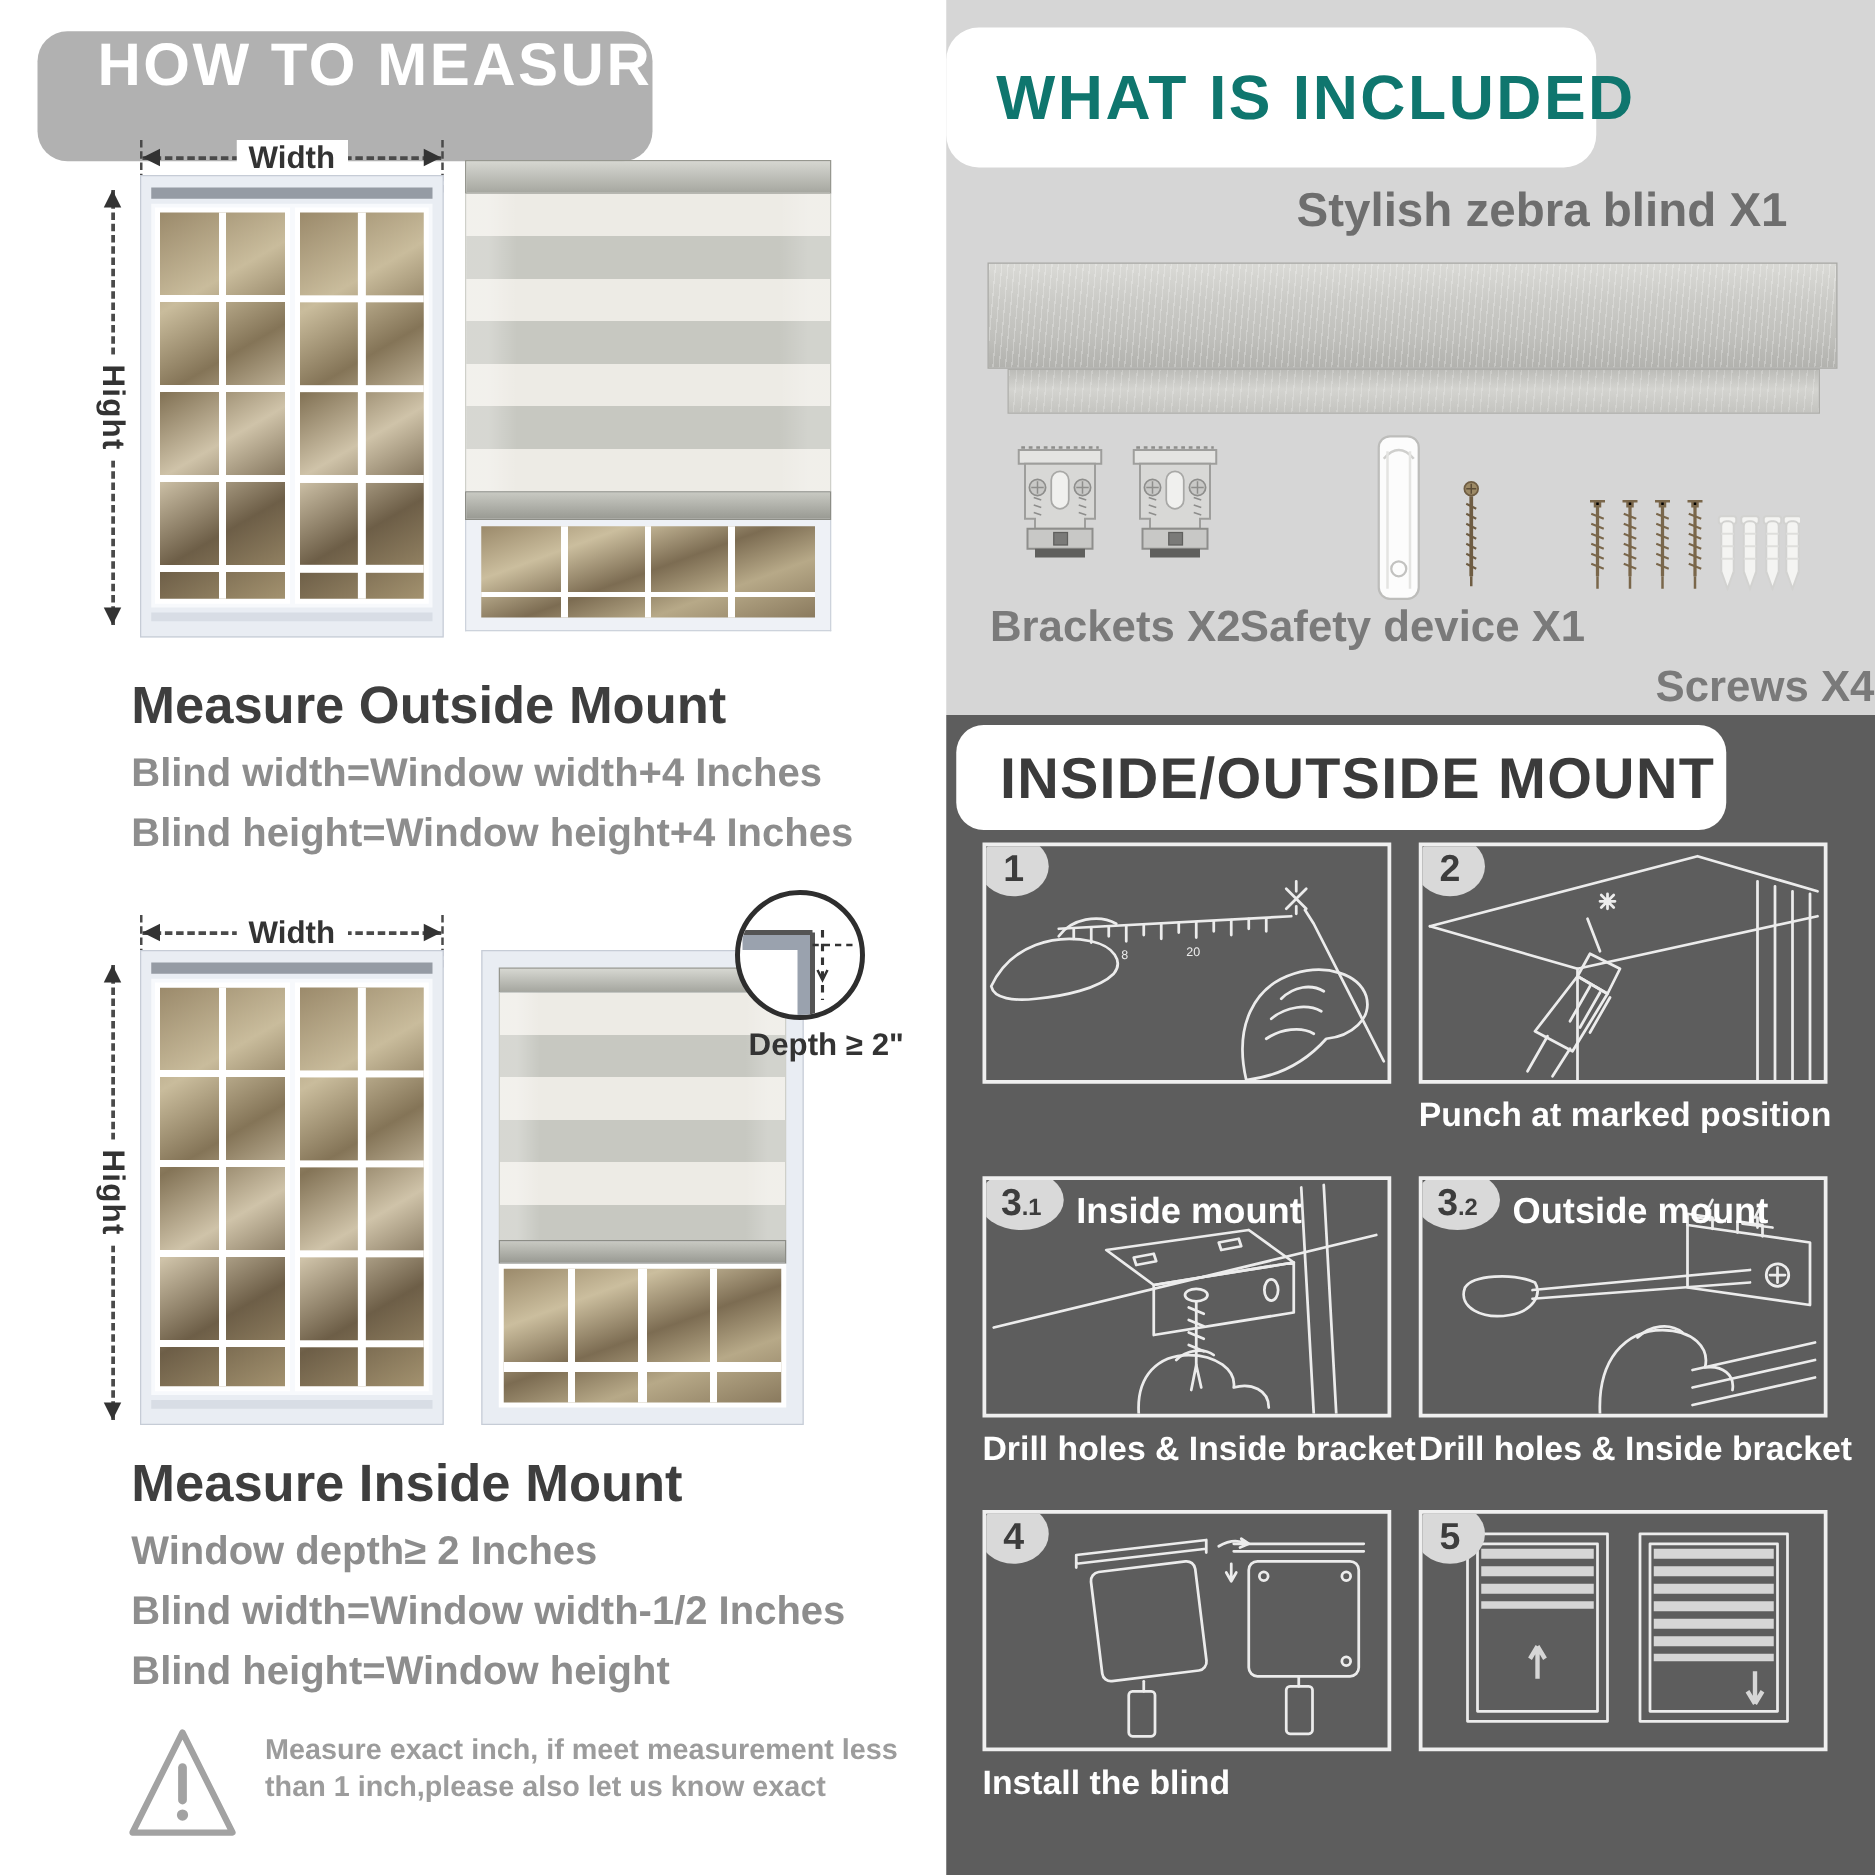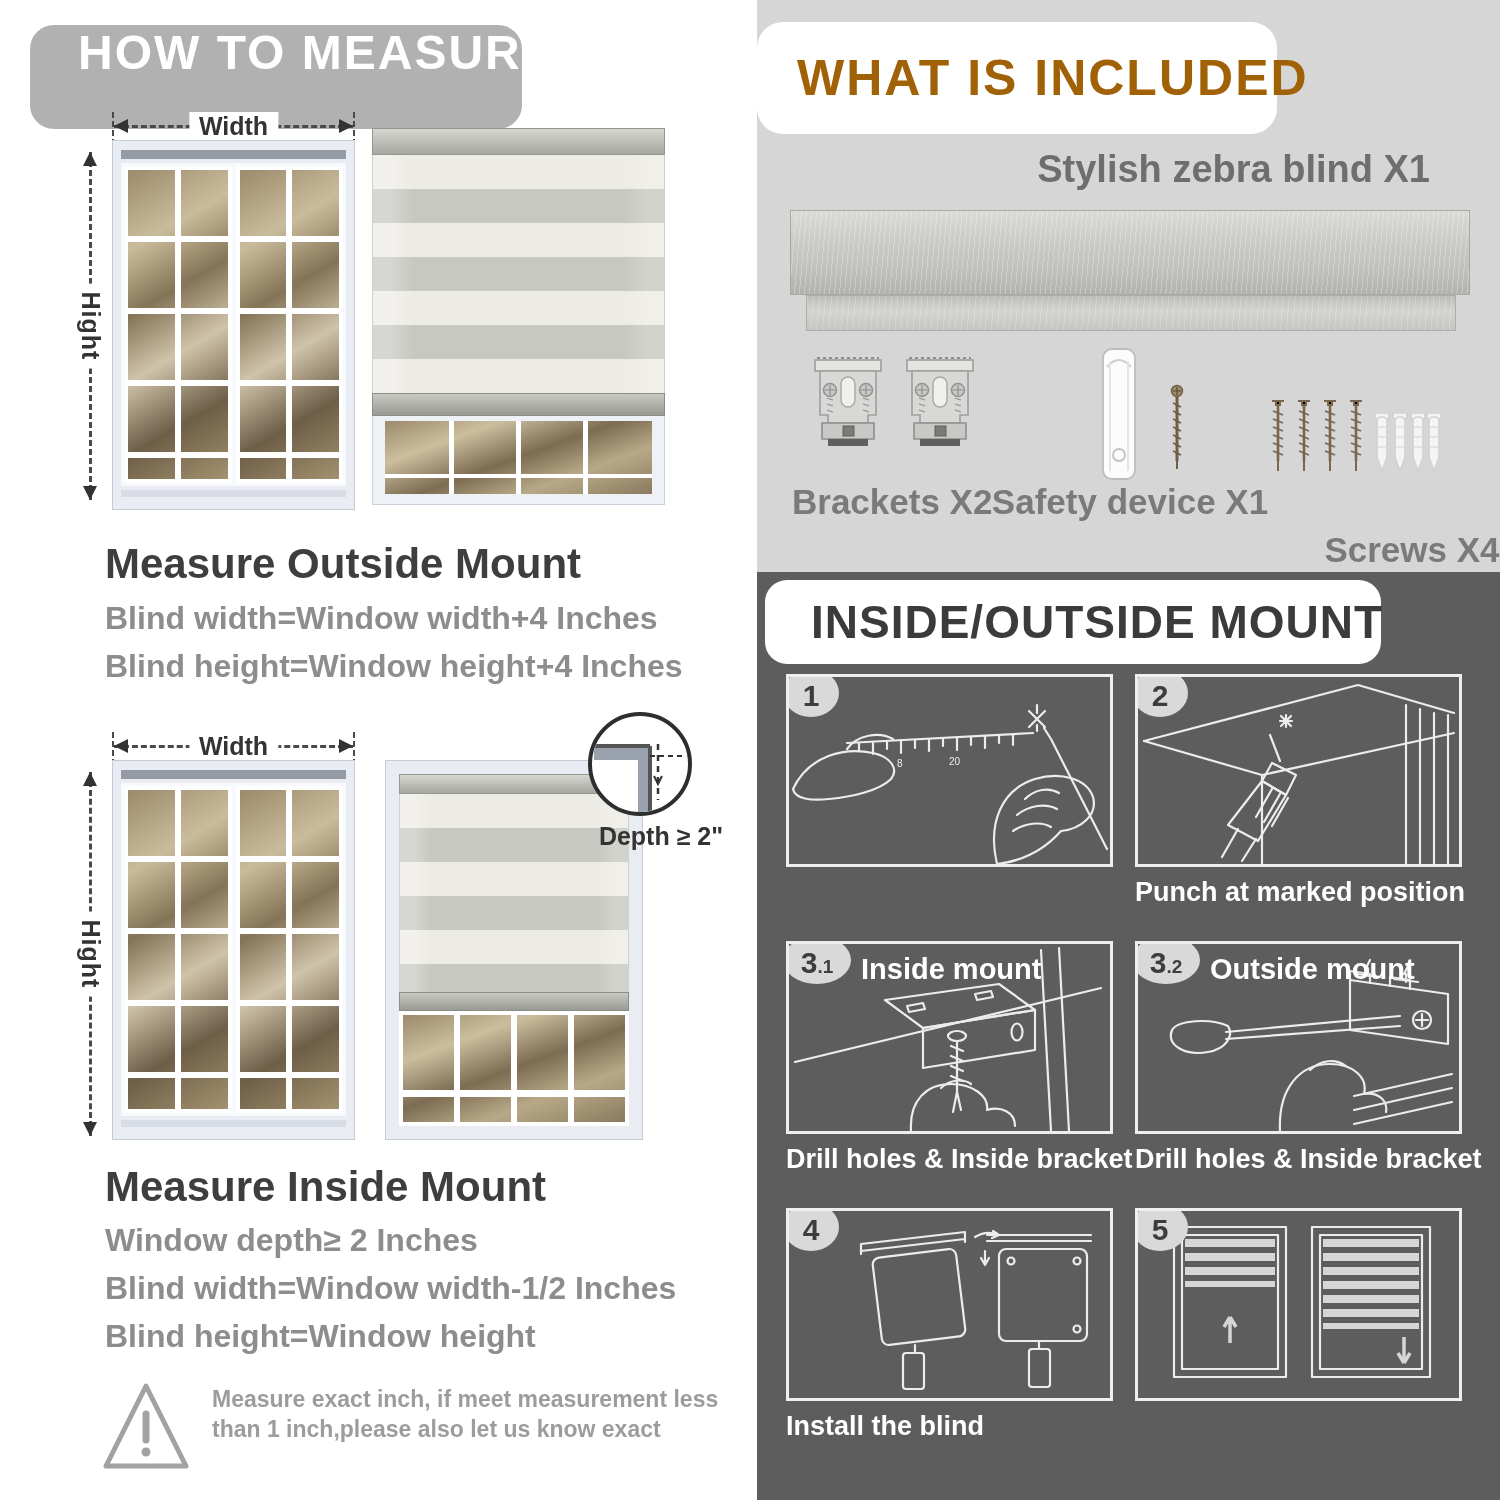--- a/index.html
+++ b/index.html
@@ -80,38 +80,38 @@
 
   #depth-circle{width:104px;height:104px;border-radius:50%;background:#fff;border:4px solid #2e2e2e;box-sizing:border-box;overflow:hidden;}
   #depth-label{width:190px;text-align:center;font-size:25px;font-weight:bold;color:#333;}
 
   #warning-text{width:480px;font-size:23px;line-height:30px;font-weight:bold;color:#9c9c9c;}
   #warning-text span{display:block;white-space:nowrap;}
 
   
   #right-top{left:757px;top:0;width:743px;height:572px;background:#d6d6d6;}
   #included-badge{left:757px;top:22px;width:520px;height:112px;background:#fff;border-radius:26px;display:flex;align-items:center;}
-  #included-badge span{color:#a16207;font-weight:bold;font-size:50px;letter-spacing:2px;padding-left:40px;white-space:nowrap;}
+  #included-badge span{color:#0f766e;font-weight:bold;font-size:50px;letter-spacing:2px;padding-left:40px;white-space:nowrap;}
   #product-label{left:830px;top:148px;width:600px;text-align:right;font-size:38px;font-weight:bold;color:#6e6e6e;}
   #headrail-main{left:790px;top:210px;width:680px;height:85px;
     background:
       repeating-linear-gradient(95deg, rgba(255,255,255,.25) 0 1px, rgba(255,255,255,0) 1px 5px),
       linear-gradient(180deg,#dadad6 0%,#cbcbc7 35%,#c0c0bc 70%,#b2b2ae 100%);
     border:1px solid #a8a8a4;box-sizing:border-box;}
   #headrail-lip{left:806px;top:295px;width:650px;height:36px;
     background:
       repeating-linear-gradient(95deg, rgba(255,255,255,.2) 0 1px, rgba(255,255,255,0) 1px 6px),
       linear-gradient(180deg,#bcbcb8,#d4d4d0 45%,#c4c4c0);
     border:1px solid #adada9;box-sizing:border-box;}
   .item-label{position:absolute;top:482px;font-size:35px;font-weight:bold;color:#7a7a7a;text-align:center;white-space:nowrap;}
 
   
   #right-bottom{left:757px;top:572px;width:743px;height:928px;background:#5d5d5d;}
   #mount-badge{left:765px;top:580px;width:616px;height:84px;background:#fff;border-radius:22px;display:flex;align-items:center;}
-  #mount-badge span{color:#3b3b3b;font-weight:bold;font-size:46px;letter-spacing:1px;padding-left:46px;white-space:nowrap;}
+  #mount-badge span{color:#3b3b3b;font-weight:bold;font-size:46px;letter-spacing:1px;padding-left:35px;white-space:nowrap;}
 
   .panel{width:327px;}
   .pbox{position:relative;width:327px;height:193px;border:3px solid #efefef;box-sizing:border-box;overflow:hidden;background:#5d5d5d;}
   .pbadge{
     position:absolute;left:-6px;top:-8px;width:56px;height:48px;background:#d9d9d9;border-radius:50%;
     display:flex;align-items:center;justify-content:center;
   }
   .pbadge b{color:#3d3d3d;font-size:30px;line-height:1;padding-top:6px;}
   .pbadge small{color:#3d3d3d;font-size:19px;font-weight:bold;padding-top:14px;}
   .pbadge.wide{width:68px;}

